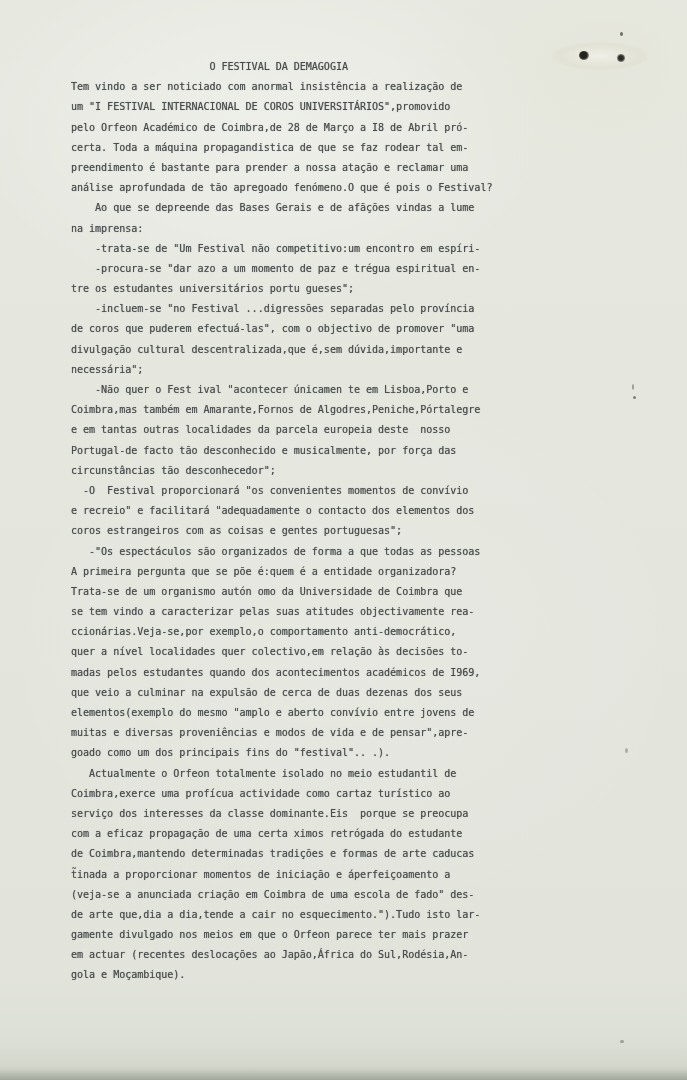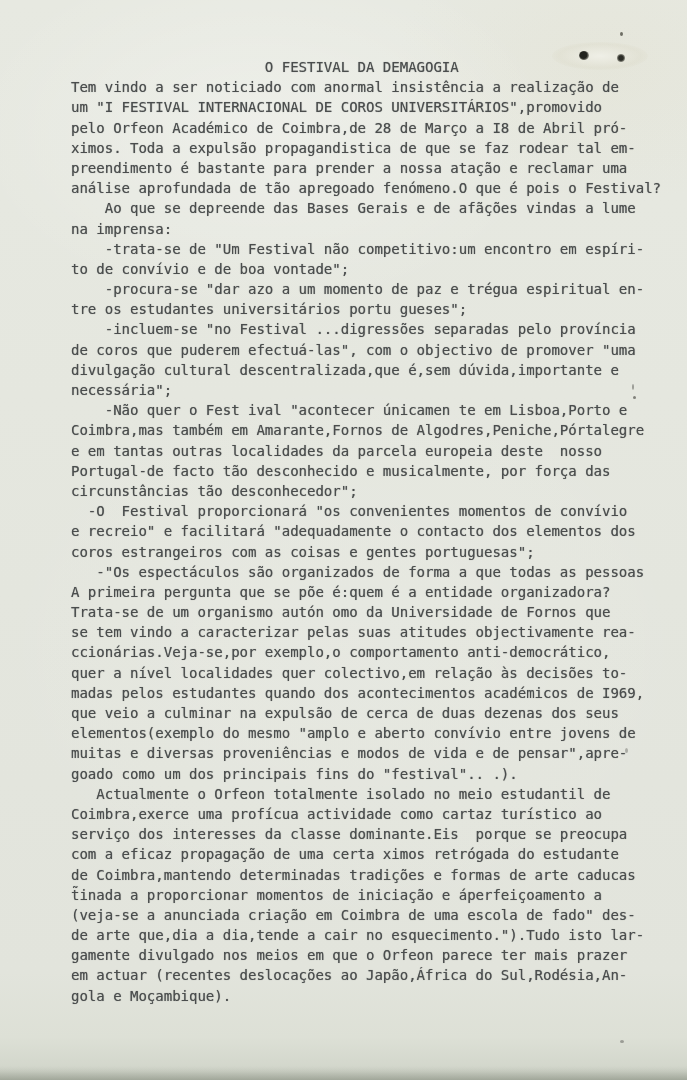--- a/index.html
+++ b/index.html
@@ -14,21 +14,21 @@
     width: 687px; height: 1080px;
     background:
       radial-gradient(ellipse 420px 260px at 38% 12%, rgba(255,255,255,0.30), rgba(255,255,255,0) 70%),
       radial-gradient(ellipse 300px 200px at 88% 6%, rgba(222,216,190,0.18), rgba(222,216,190,0) 70%),
       radial-gradient(ellipse 500px 400px at 50% 60%, rgba(255,255,255,0.10), rgba(255,255,255,0) 75%),
       linear-gradient(180deg, #e7e9e1 0%, #e4e6de 55%, #e2e4dc 90%, #dde0d6 96%, #d2d6cb 99%, #c6cabe 100%);
     overflow: hidden;
   }
   .textblock {
     position: absolute; left: 71px; top: 57px;
-    font-size: 14px; line-height: 20.2px;
+    font-size: 10px; line-height: 20.2px;
     color: #4a4d4d;
   }
   .line {
     white-space: pre;
     height: 20.2px;
     text-shadow: 0 0 1px rgba(74,77,77,0.48), 0.3px 0.3px 0 rgba(74,77,77,0.25);
     letter-spacing: 0;
   }
   .smudge {
     position: absolute; border-radius: 50%;
@@ -60,44 +60,43 @@
 <body>
 
 <div class="paper">
 
   <div class="textblock" id="doc-lines">
 
   <div class="line">                       O FESTIVAL DA DEMAGOGIA</div>
       <div class="line">Tem vindo a ser noticiado com anormal insistência a realização de</div>
       <div class="line">um "I FESTIVAL INTERNACIONAL DE COROS UNIVERSITÁRIOS",promovido</div>
       <div class="line">pelo Orfeon Académico de Coimbra,de 28 de Março a I8 de Abril pró-</div>
-      <div class="line">ximos. Toda a expulsão propagandistica de que se faz rodear tal em-</div>
+      <div class="line">certa. Toda a máquina propagandistica de que se faz rodear tal em-</div>
       <div class="line">preendimento é bastante para prender a nossa atação e reclamar uma</div>
       <div class="line">análise aprofundada de tão apregoado fenómeno.O que é pois o Festival?</div>
       <div class="line">    Ao que se depreende das Bases Gerais e de afãções vindas a lume</div>
       <div class="line">na imprensa:</div>
       <div class="line">    -trata-se de "Um Festival não competitivo:um encontro em espíri-</div>
-      <div class="line">to de convívio e de boa vontade";</div>
       <div class="line">    -procura-se "dar azo a um momento de paz e trégua espiritual en-</div>
       <div class="line">tre os estudantes universitários portu gueses";</div>
       <div class="line">    -incluem-se "no Festival ...digressões separadas pelo província</div>
       <div class="line">de coros que puderem efectuá-las", com o objectivo de promover "uma</div>
       <div class="line">divulgação cultural descentralizada,que é,sem dúvida,importante e</div>
       <div class="line">necessária";</div>
       <div class="line">    -Não quer o Fest ival "acontecer únicamen te em Lisboa,Porto e</div>
       <div class="line">Coimbra,mas também em Amarante,Fornos de Algodres,Peniche,Pórtalegre</div>
       <div class="line">e em tantas outras localidades da parcela europeia deste  nosso</div>
       <div class="line">Portugal-de facto tão desconhecido e musicalmente, por força das</div>
       <div class="line">circunstâncias tão desconhecedor";</div>
       <div class="line">  -O  Festival proporcionará "os convenientes momentos de convívio</div>
       <div class="line">e recreio" e facilitará "adequadamente o contacto dos elementos dos</div>
       <div class="line">coros estrangeiros com as coisas e gentes portuguesas";</div>
       <div class="line">   -"Os espectáculos são organizados de forma a que todas as pessoas</div>
       <div class="line">A primeira pergunta que se põe é:quem é a entidade organizadora?</div>
-      <div class="line">Trata-se de um organismo autón omo da Universidade de Fornos que</div>
+      <div class="line">Trata-se de um organismo autón omo da Universidade de Coimbra que</div>
       <div class="line">se tem vindo a caracterizar pelas suas atitudes objectivamente rea-</div>
       <div class="line">ccionárias.Veja-se,por exemplo,o comportamento anti-democrático,</div>
       <div class="line">quer a nível localidades quer colectivo,em relação às decisões to-</div>
       <div class="line">madas pelos estudantes quando dos acontecimentos académicos de I969,</div>
       <div class="line">que veio a culminar na expulsão de cerca de duas dezenas dos seus</div>
       <div class="line">elementos(exemplo do mesmo "amplo e aberto convívio entre jovens de</div>
       <div class="line">muitas e diversas proveniências e modos de vida e de pensar",apre-</div>
       <div class="line">goado como um dos principais fins do "festival".. .).</div>
       <div class="line">   Actualmente o Orfeon totalmente isolado no meio estudantil de</div>
       <div class="line">Coimbra,exerce uma profícua actividade como cartaz turístico ao</div>

